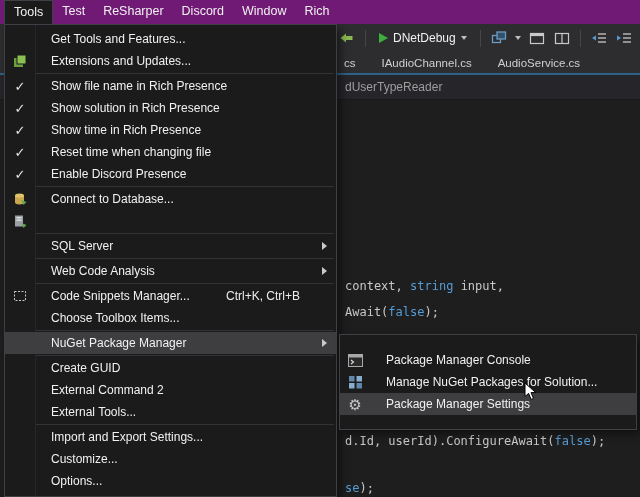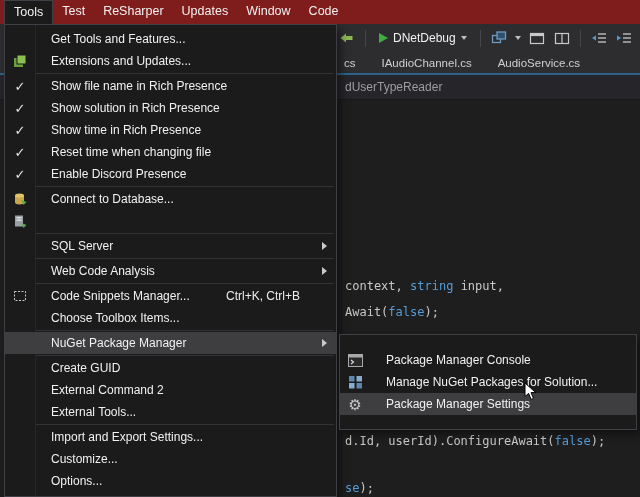--- a/index.html
+++ b/index.html
@@ -1,21 +1,21 @@
 <!DOCTYPE html>
 <html><head>
 <meta charset="utf-8">
 <style>
   *{margin:0;padding:0;box-sizing:border-box}
   html,body{width:640px;height:497px;overflow:hidden}
   body{background:#2d2d30;font-family:"Liberation Sans",sans-serif}
   #app{position:relative;width:640px;height:497px;background:#2d2d30;overflow:hidden}
 
   
-  .menubar{position:absolute;top:0;left:0;right:0;height:24px;display:flex;padding-left:4px;background:#7f1d1d;z-index:12}
+  .menubar{position:absolute;top:0;left:0;right:0;height:24px;display:flex;padding-left:4px;background:#701a75;z-index:12}
   .mb-item{padding:0 9px;line-height:23px;font-size:12.5px;color:#f1f1f1;cursor:default;white-space:nowrap}
   .mb-item.open{background:#1b1b1c;border:1px solid #3f3f46;border-bottom:none;line-height:22px}
 
   
   .toolbar{position:absolute;top:24px;left:0;right:0;height:28px;display:flex;align-items:center;padding-left:338px;gap:7px;background:#2d2d30}
   .ticon{display:inline-flex;align-items:center;justify-content:center;width:18px;height:20px;flex:none}
   .tsep{width:1px;height:17px;background:#46464a;margin:0 2px;flex:none}
   .run-btn{display:flex;align-items:center;gap:5px;color:#f1f1f1;font-size:12px;padding:2px 4px;flex:none;white-space:nowrap}
   .play{width:0;height:0;border-left:9px solid #3ead3e;border-top:5.5px solid transparent;border-bottom:5.5px solid transparent}
   .chev{width:0;height:0;border-top:4px solid #bdbdbd;border-left:3.5px solid transparent;border-right:3.5px solid transparent;flex:none}
@@ -278,23 +278,23 @@
           <span style="font-size:15px;color:#c6c6c6;line-height:1">⚙</span>
         </span>
         <span class="mlabel">Package Manager Settings</span>
       </div>
     </div>
 
   <div class="menubar">
       <div class="mb-item open">Tools</div>
       <div class="mb-item">Test</div>
       <div class="mb-item">ReSharper</div>
-      <div class="mb-item">Updates</div>
+      <div class="mb-item">Discord</div>
       <div class="mb-item">Window</div>
-      <div class="mb-item">Code</div>
+      <div class="mb-item">Rich</div>
     </div>
 
   <div class="cursor">
     <svg width="13" height="19" viewBox="0 0 13 19">
         <path d="M1 1 L1 14.5 L4.6 11.4 L7.1 17.4 L9.5 16.4 L7 10.6 L11.8 10.6 Z" fill="#ffffff" stroke="#000000" stroke-width="1"></path>
       </svg>
   </div>
 
 </div>
 

